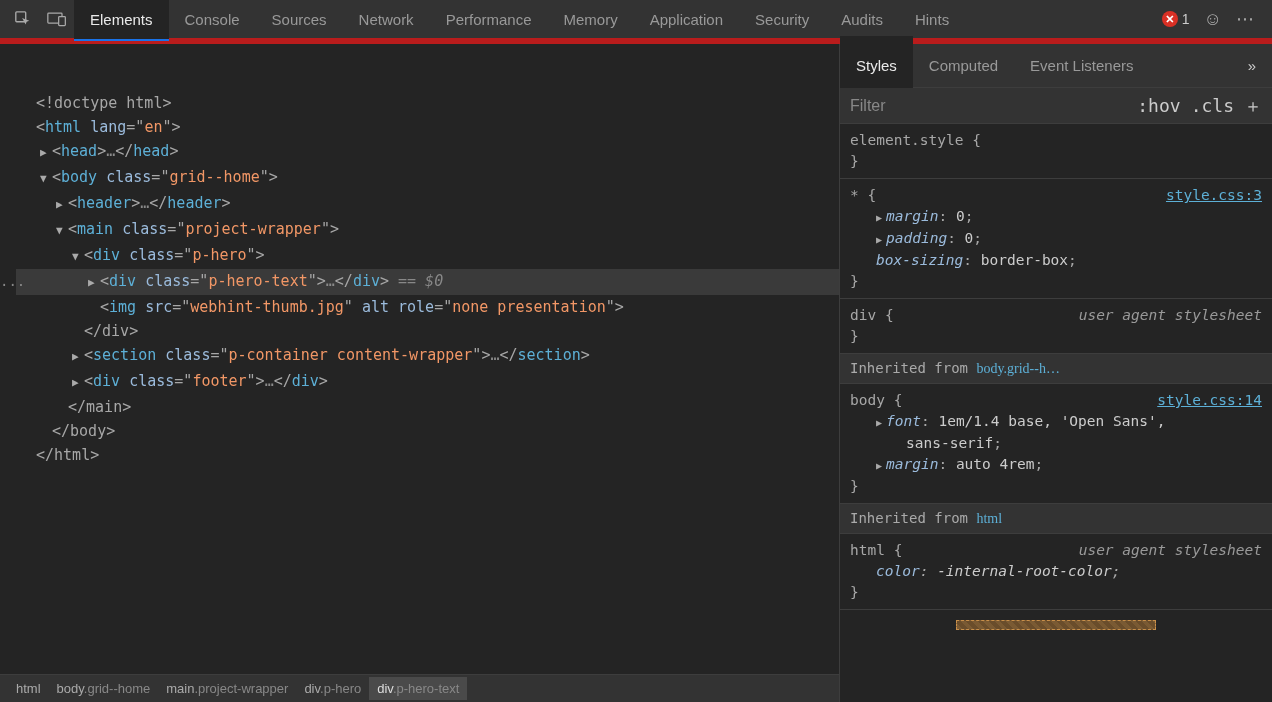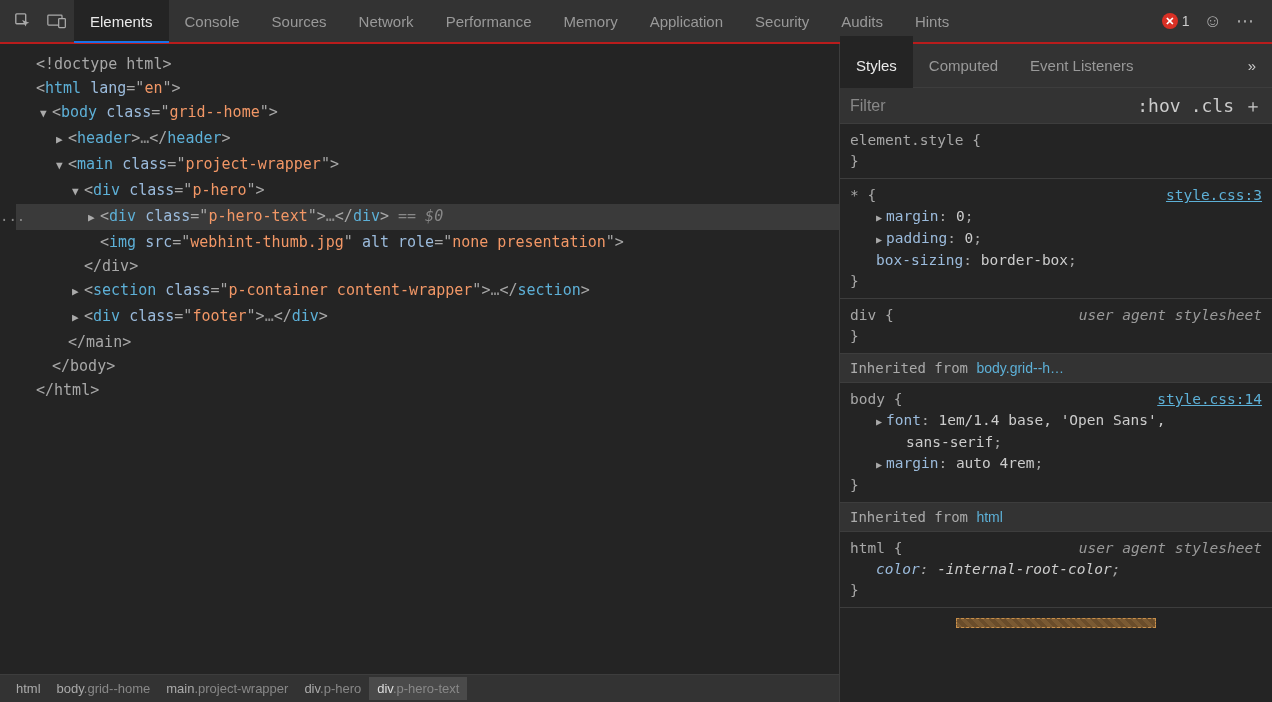--- a/index.html
+++ b/index.html
@@ -15,21 +15,21 @@
     flex-direction: column;
   }
   .mono { font-family: Menlo, Monaco, Consolas, monospace; }
 
   
   .top-tabs {
     display: flex;
     align-items: center;
     background: #333333;
     height: 44px;
-    border-bottom: 2px solid #b91c1c;
+    border-bottom: 6px solid #b91c1c;
     padding-left: 6px;
   }
   .top-tabs .icon-btn {
     width: 34px;
     height: 34px;
     display: flex;
     align-items: center;
     justify-content: center;
     color: #aaa;
   }
@@ -88,20 +88,21 @@
     flex-direction: column;
     border-right: 1px solid #3d3d3d;
   }
   .tree {
     flex: 1;
     font-size: 15px;
     line-height: 24px;
     padding: 8px 0 8px 16px;
     overflow: auto;
     position: relative;
+    margin-top: 39px;
   }
   .tree .row { white-space: nowrap; padding-left: 0; position: relative; }
   .tree .row.sel { background: #3a3a3a; }
   .tree .row.sel::before {
     content: "...";
     position: absolute;
     left: -16px;
     color: #888;
     font-size: 14px;
   }
@@ -217,32 +218,32 @@
   }
   .rule .head {
     display: flex;
     justify-content: space-between;
     align-items: baseline;
   }
   .selector { color: #a7a7a7; }
   .link { color: #5db0d7; text-decoration: underline; cursor: pointer; }
   .ua { color: #999; font-style: italic; }
   .prop { padding-left: 26px; }
-  .prop .pn { color: #9bbbdc; }
+  .prop .pn { color: #9bbbdc; font-style: italic; }
   .prop .pv { color: #ccc; }
   .prop .tri { color:#aaa; font-size:10px; display:inline-block; margin-right:4px; }
   .prop.it { font-style: italic; }
   .inherit-bar {
     background: #333333;
     padding: 6px 10px;
     border-bottom: 1px solid #3d3d3d;
     font-size: 14px;
     color: #aaa;
   }
-  .inherit-bar .from { color: #5db0d7; font-family: Liberation Sans, sans-serif; }
+  .inherit-bar .from { color: #5db0d7; font-family: Liberation Serif, serif; }
 
   .box-model {
     padding: 10px;
     display: flex;
     justify-content: center;
   }
   .bm-outer {
     border: 1px dashed #c88f4a;
     background: repeating-linear-gradient(45deg,#7a5a33,#7a5a33 4px,#6a4d2b 4px,#6a4d2b 8px);
     width: 200px; height: 10px;
@@ -284,20 +285,21 @@
     <span style="font-size:18px;color:#aaa;letter-spacing:2px;">⋯</span>
   </div>
 </div>
 
 <div class="main">
 
   <div class="tree-panel">
     <div class="tree mono" id="tree">
         <div class="row"><span style="padding-left:8px"><span class="arrow"></span><span class="punct">&lt;!doctype html&gt;</span></span></div>
         <div class="row"><span style="padding-left:8px"><span class="arrow"></span><span class="punct">&lt;</span><span class="tag">html</span> <span class="attr-n">lang</span><span class="punct">=</span><span class="punct">"</span><span class="attr-v">en</span><span class="punct">"</span><span class="punct">&gt;</span></span></div>
+        <div class="row"><span style="padding-left:24px"><span class="arrow right"></span><span class="punct">&lt;</span><span class="tag">head</span><span class="punct">&gt;</span><span class="dim">…</span><span class="punct">&lt;/</span><span class="tag">head</span><span class="punct">&gt;</span></span></div>
         <div class="row"><span style="padding-left:24px"><span class="arrow down"></span><span class="punct">&lt;</span><span class="tag">body</span> <span class="attr-n">class</span><span class="punct">=</span><span class="punct">"</span><span class="attr-v">grid--home</span><span class="punct">"</span><span class="punct">&gt;</span></span></div>
         <div class="row"><span style="padding-left:40px"><span class="arrow right"></span><span class="punct">&lt;</span><span class="tag">header</span><span class="punct">&gt;</span><span class="dim">…</span><span class="punct">&lt;/</span><span class="tag">header</span><span class="punct">&gt;</span></span></div>
         <div class="row"><span style="padding-left:40px"><span class="arrow down"></span><span class="punct">&lt;</span><span class="tag">main</span> <span class="attr-n">class</span><span class="punct">=</span><span class="punct">"</span><span class="attr-v">project-wrapper</span><span class="punct">"</span><span class="punct">&gt;</span></span></div>
         <div class="row"><span style="padding-left:56px"><span class="arrow down"></span><span class="punct">&lt;</span><span class="tag">div</span> <span class="attr-n">class</span><span class="punct">=</span><span class="punct">"</span><span class="attr-v">p-hero</span><span class="punct">"</span><span class="punct">&gt;</span></span></div>
         <div class="row sel"><span style="padding-left:72px"><span class="arrow right"></span><span class="punct">&lt;</span><span class="tag">div</span> <span class="attr-n">class</span><span class="punct">=</span><span class="punct">"</span><span class="attr-v">p-hero-text</span><span class="punct">"</span><span class="punct">&gt;</span><span class="dim">…</span><span class="punct">&lt;/</span><span class="tag">div</span><span class="punct">&gt;</span> <span class="eq0">== $0</span></span></div>
         <div class="row"><span style="padding-left:72px"><span class="arrow"></span><span class="punct">&lt;</span><span class="tag">img</span> <span class="attr-n">src</span><span class="punct">=</span><span class="punct">"</span><span class="attr-v">webhint-thumb.jpg</span><span class="punct">"</span> <span class="attr-n">alt</span> <span class="attr-n">role</span><span class="punct">=</span><span class="punct">"</span><span class="attr-v">none presentation</span><span class="punct">"</span><span class="punct">&gt;</span></span></div>
         <div class="row"><span style="padding-left:56px"><span class="arrow"></span><span class="punct">&lt;/div&gt;</span></span></div>
         <div class="row"><span style="padding-left:56px"><span class="arrow right"></span><span class="punct">&lt;</span><span class="tag">section</span> <span class="attr-n">class</span><span class="punct">=</span><span class="punct">"</span><span class="attr-v">p-container content-wrapper</span><span class="punct">"</span><span class="punct">&gt;</span><span class="dim">…</span><span class="punct">&lt;/</span><span class="tag">section</span><span class="punct">&gt;</span></span></div>
         <div class="row"><span style="padding-left:56px"><span class="arrow right"></span><span class="punct">&lt;</span><span class="tag">div</span> <span class="attr-n">class</span><span class="punct">=</span><span class="punct">"</span><span class="attr-v">footer</span><span class="punct">"</span><span class="punct">&gt;</span><span class="dim">…</span><span class="punct">&lt;/</span><span class="tag">div</span><span class="punct">&gt;</span></span></div>
         <div class="row"><span style="padding-left:40px"><span class="arrow"></span><span class="punct">&lt;/main&gt;</span></span></div>

